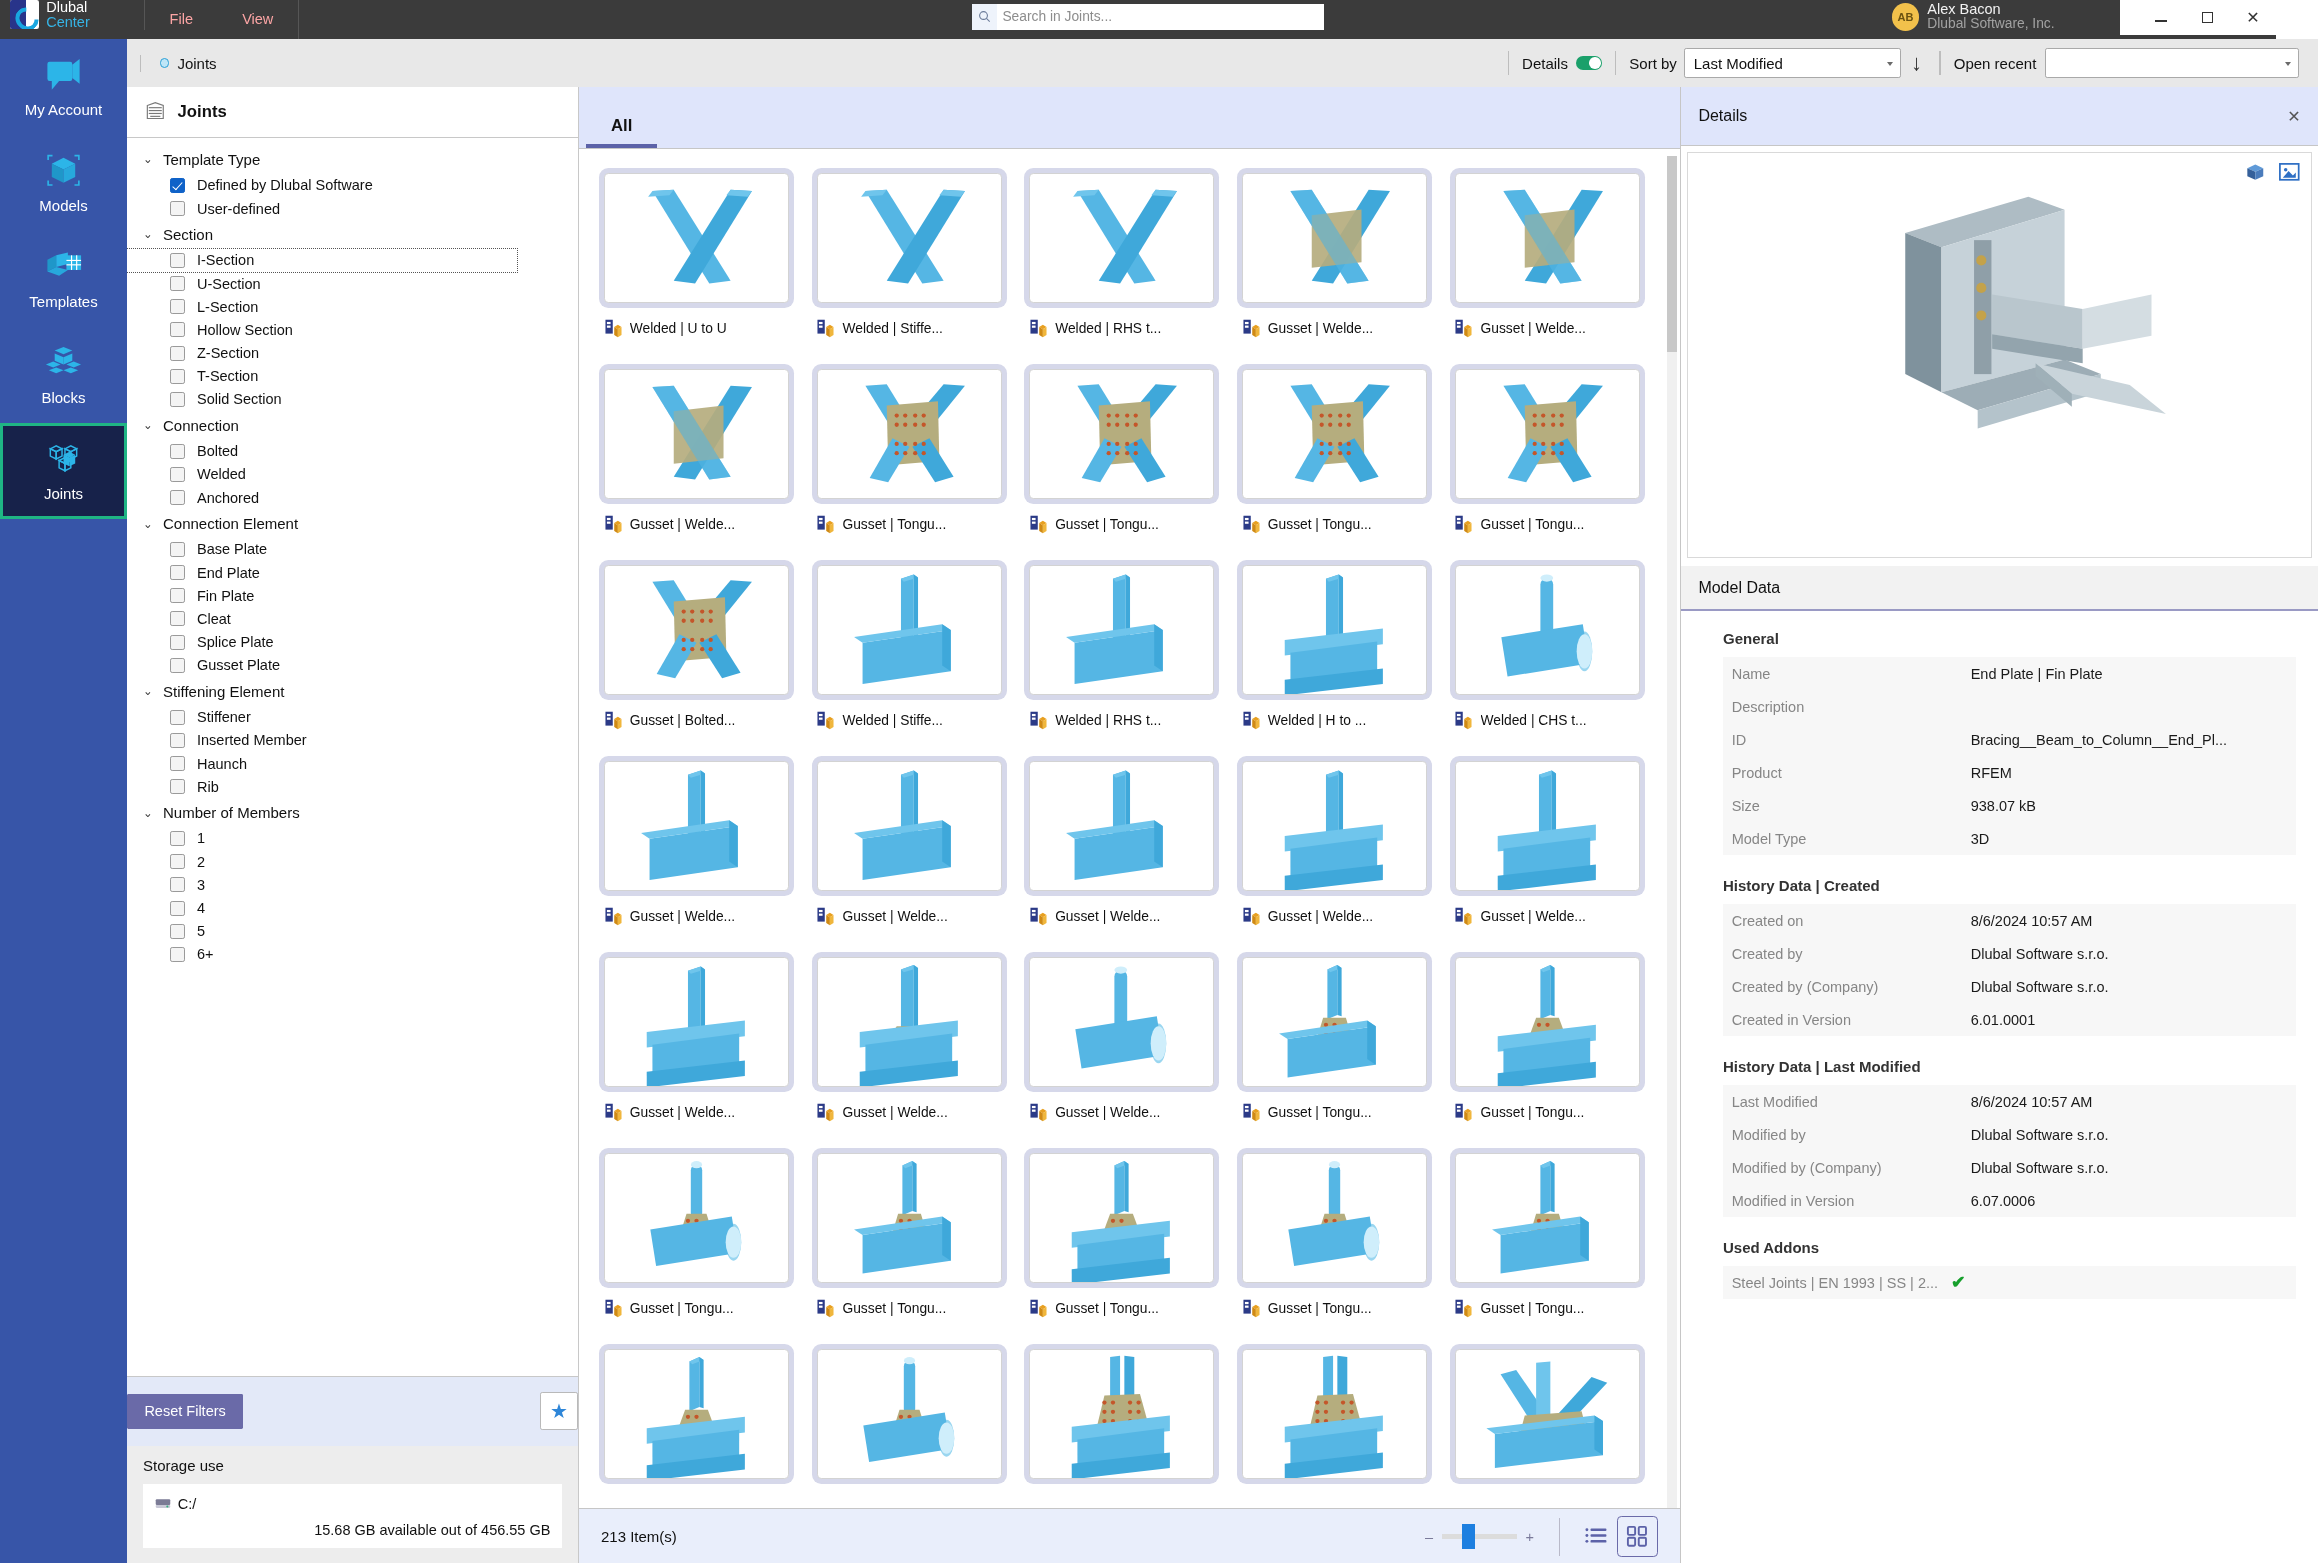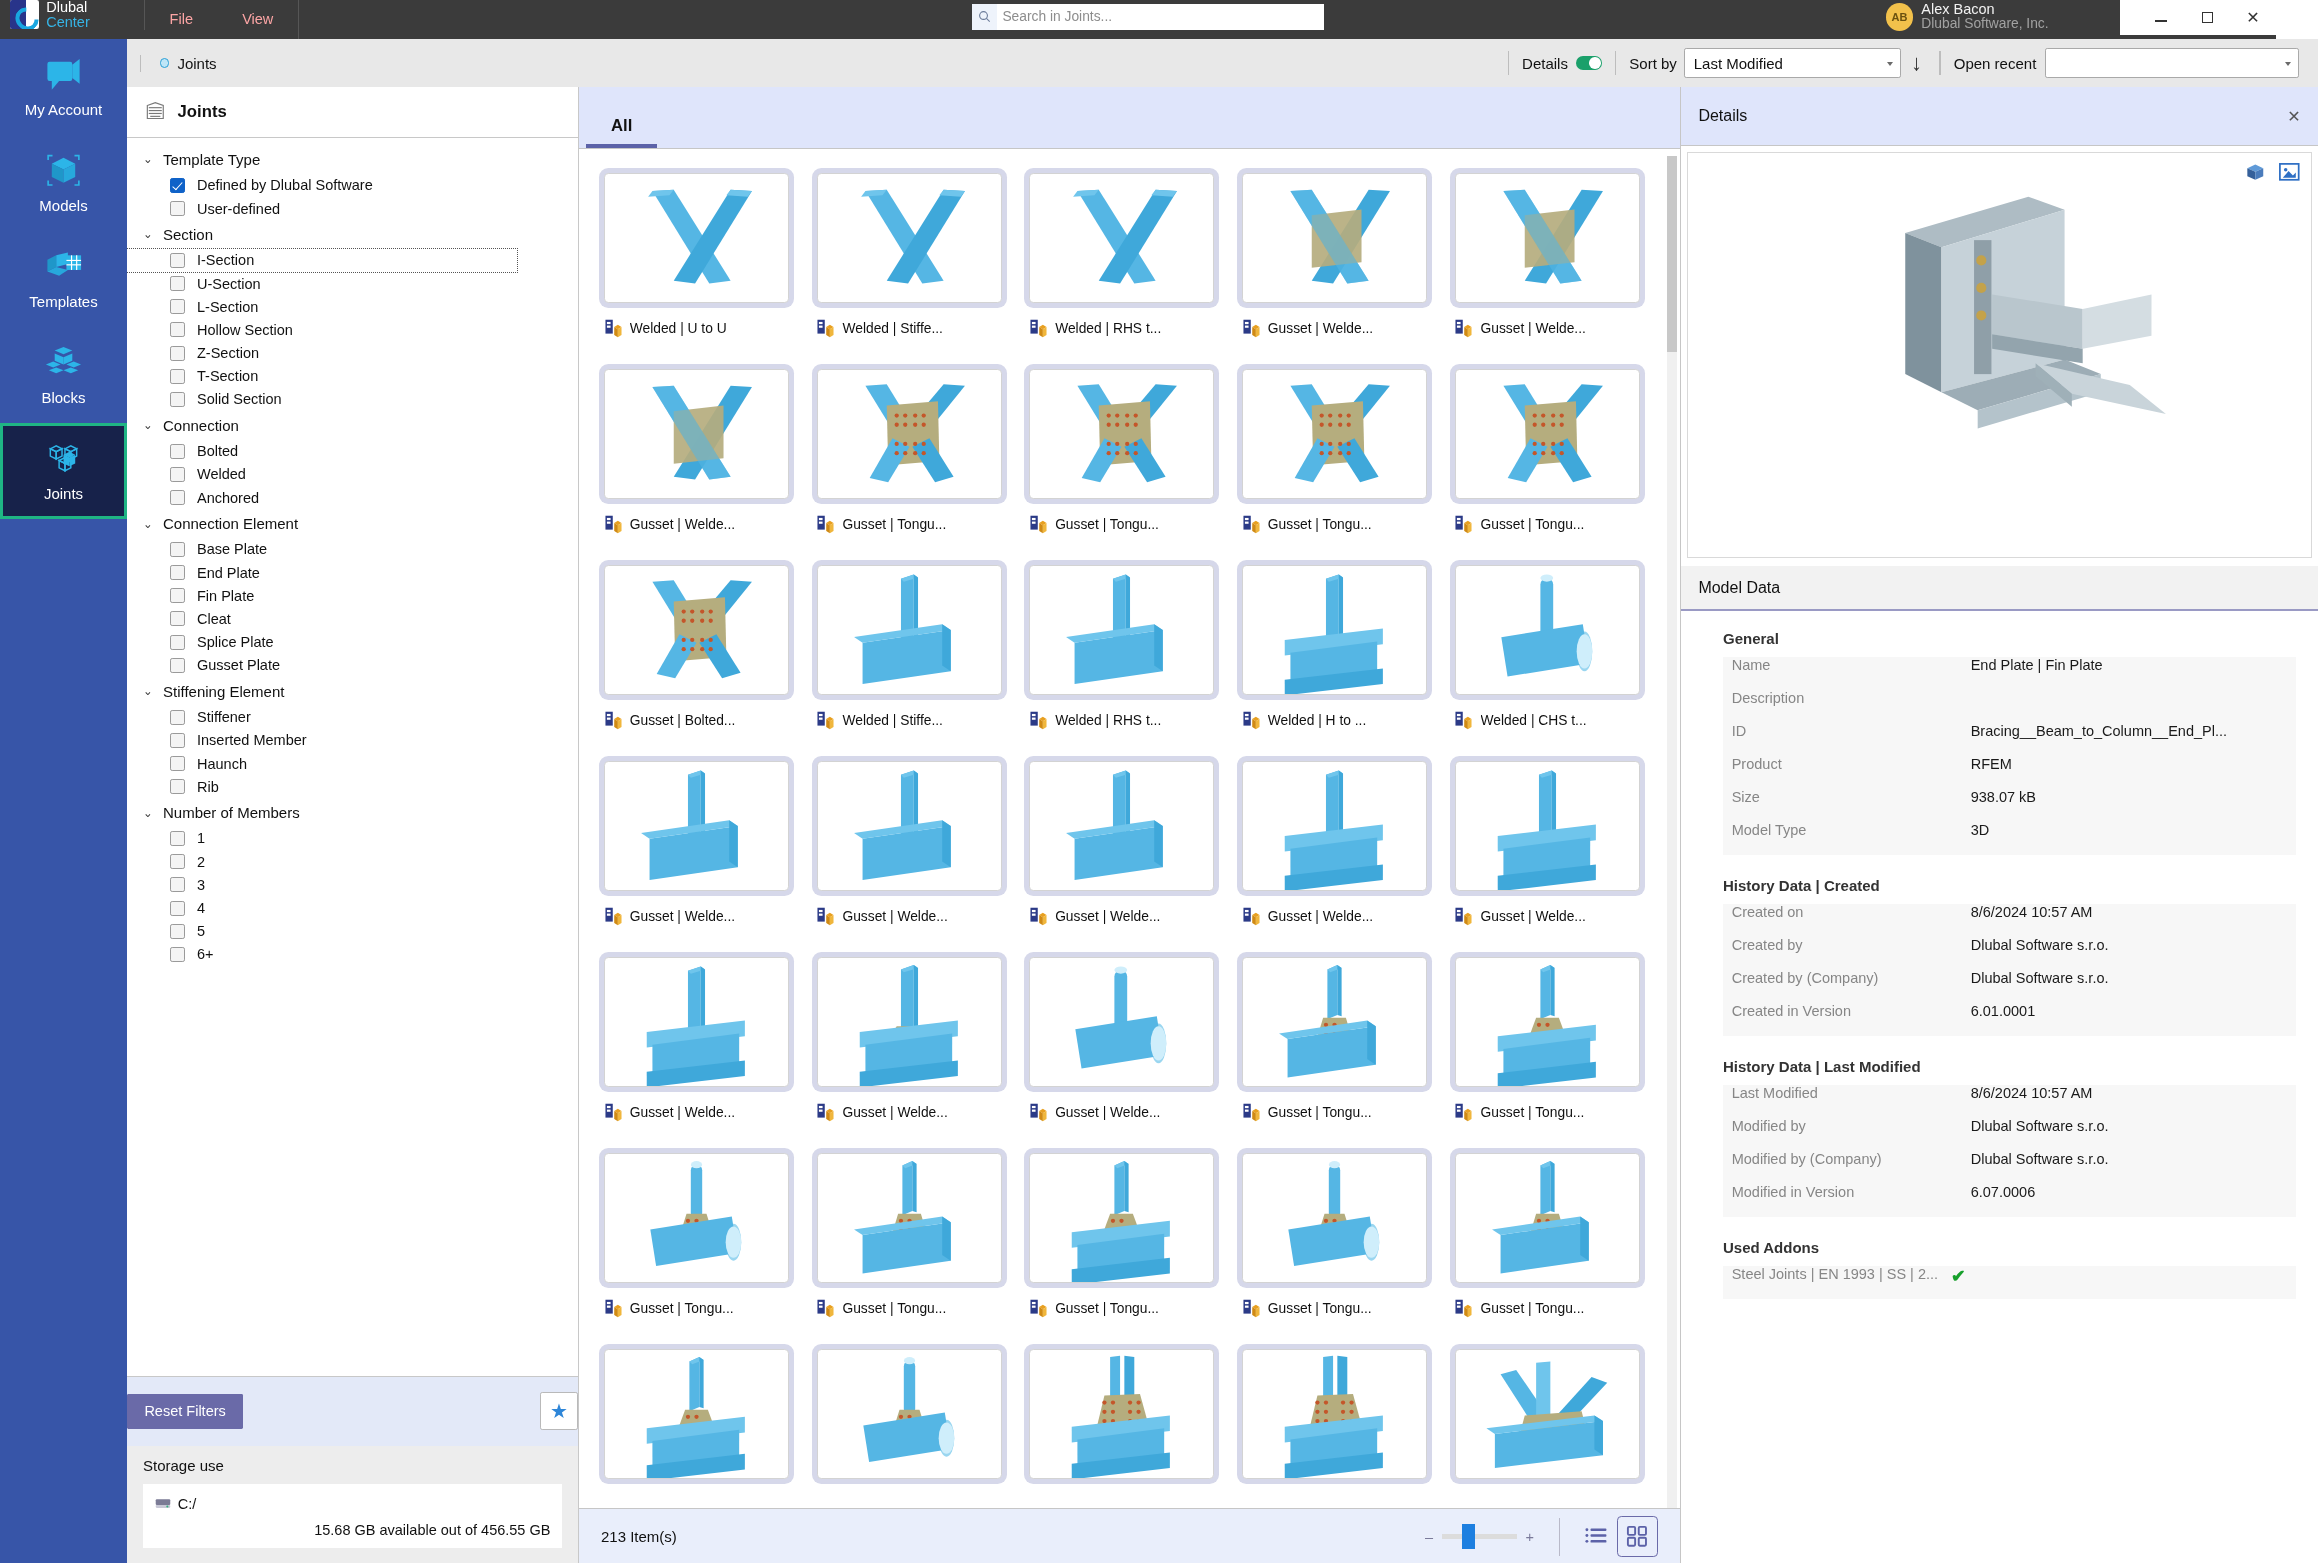--- a/index.html
+++ b/index.html
@@ -51,21 +51,21 @@
   }
   #search-wrap .s-icon svg { width: 13px; height: 13px; }
   #search-input {
     flex: 1; border: 0; outline: 0; height: 100%; padding: 0 5.8px;
     font-family: "Liberation Sans", sans-serif; font-size: 13.8px; color: #555;
     background: #fff;
   }
   #search-input::placeholder { color: #8d8d8d; }
   .tb-user {
     display: flex; align-items: center; gap: 8px; padding-right: 17.4px;
-    margin-left: auto; position: absolute; right: 210px; top: 2.2px;
+    margin-left: auto; position: absolute; right: 204px; top: 2.2px;
   }
   .avatar {
     width: 27.5px; height: 27.5px; border-radius: 50%; background: #f2c14b;
     color: #6b5210; font-size: 11px; font-weight: bold;
     display: flex; align-items: center; justify-content: center;
   }
   .user-txt { line-height: 1.05; }
   .user-txt .u1 { color: #f2f2f2; font-size: 14.5px; display: block; }
   .user-txt .u2 { color: #a2a2a2; font-size: 13.8px; display: block; }
   #wincontrols {
@@ -256,21 +256,21 @@
   #preview-tools { position: absolute; right: 10px; top: 8.7px; display: flex; gap: 8.7px; }
   .ptool { width: 24.6px; height: 22px; }
   #modeldata-tab {
     height: 45px; background: #f2f2f2; border-bottom: 2.2px solid #9a9ac4;
     display: flex; align-items: center; padding-left: 17.4px; flex: none; margin-top: 8.7px;
   }
   #modeldata-tab .mt { font-size: 16px; color: #111; }
   #details-body { flex: 1; padding: 19px 22px 0 22px; overflow: hidden; }
   .dsec-title { font-size: 15px; font-weight: bold; color: #333; margin: 0 0 10px 20px; }
   .dtable { background: #f7f7f7; margin: 0 0 22px 20px; }
-  .drow { display: flex; align-items: flex-start; height: 33px; padding: 0 8.7px; }
+  .drow { display: flex; align-items: center; height: 33px; padding: 0 8.7px; }
   .dk { width: 239px; font-size: 14.5px; color: #868686; }
   .dv { font-size: 14.5px; color: #1a1a1a; white-space: nowrap; overflow: hidden; }
   .check-ok { color: #17a02c; font-size: 17.4px; margin-left: 13px; font-weight: bold; }
 </style>
 </head>
 <body>
 
 <div id="titlebar">
   <div class="tb-logo">
     <div class="logo-mark"></div>

